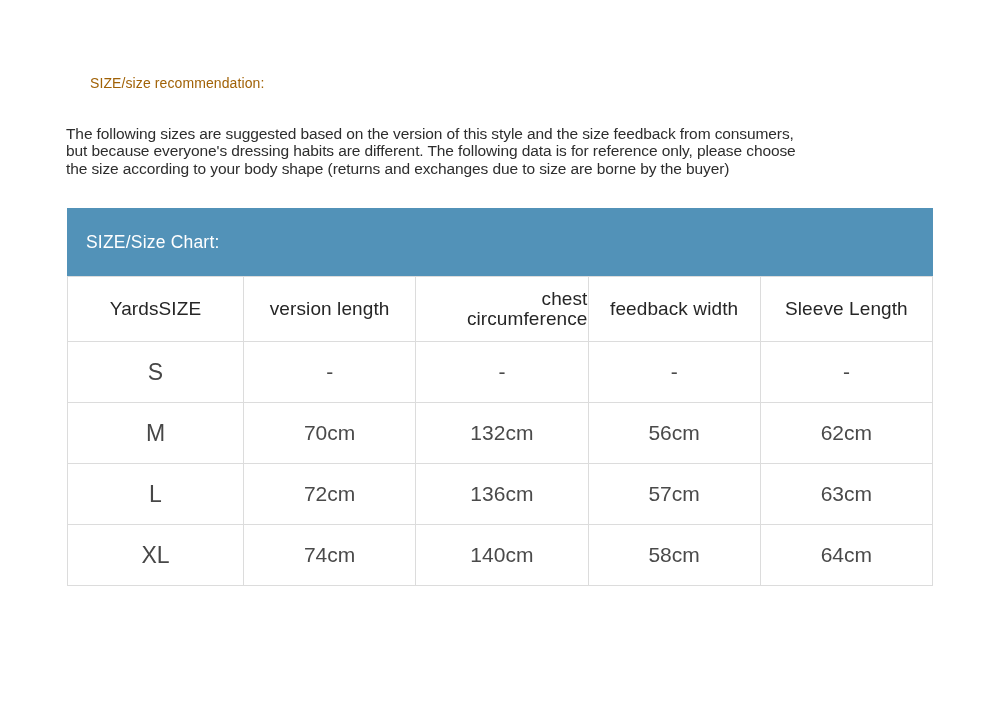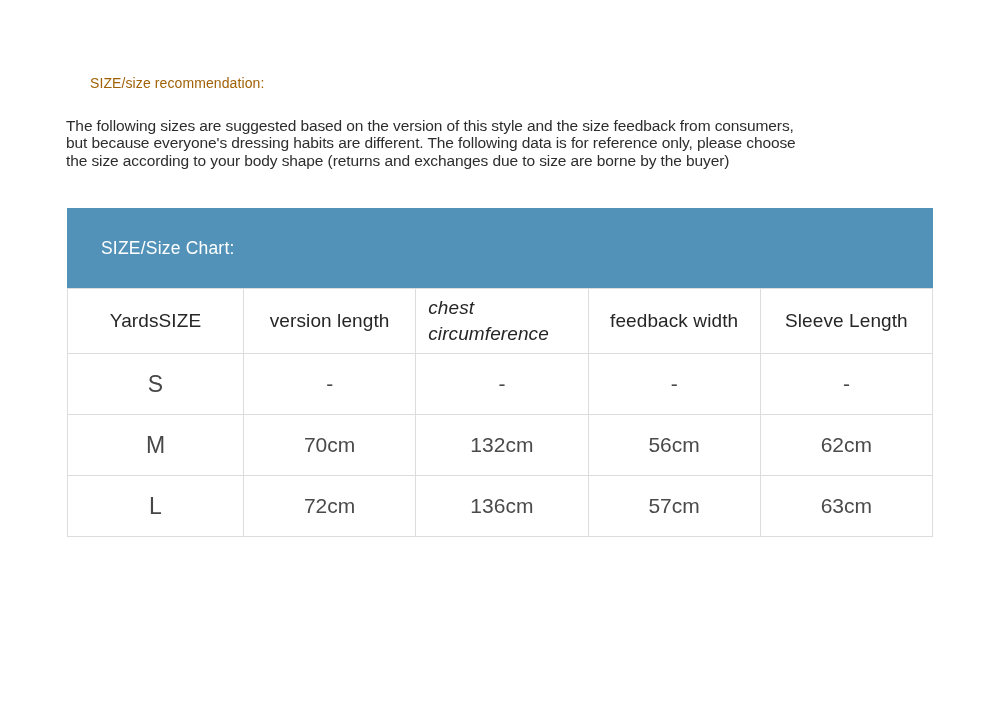--- a/index.html
+++ b/index.html
@@ -20,42 +20,42 @@
     top: 75px;
     font-size: 14px;
     color: #a16207;
     letter-spacing: 0.1px;
     margin-left: 24px;
   }
 
   .intro {
     position: absolute;
     left: 66px;
-    top: 117px;
+    top: 125px;
     width: 874px;
     font-size: 15.5px;
     line-height: 17.4px;
     color: #2d2d2d;
     white-space: pre-line;
     letter-spacing: -0.1px;
   }
 
   .size-table-wrap {
     position: absolute;
     left: 67px;
     top: 208px;
     width: 866px;
   }
 
   .table-title-band {
-    height: 80px;
+    height: 68px;
     background: #5292b8;
     display: flex;
     align-items: center;
-    padding-left: 34px;
+    padding-left: 19px;
   }
   .table-title-band .title-text {
     color: #ffffff;
     font-size: 17.5px;
     letter-spacing: 0.2px;
   }
 
   table.size-table {
     width: 100%;
     border-collapse: collapse;
@@ -72,24 +72,23 @@
     background: #ffffff;
   }
   table.size-table tr.header-row th {
     height: 65px;
     font-weight: 400;
     font-size: 19px;
     color: #262626;
     letter-spacing: 0.1px;
   }
   table.size-table tr.header-row th.wrap-left {
-    text-align: left;
+    text-align: right;
     padding-left: 12px;
-    line-height: 26px;
-    font-style: italic;
+    line-height: 20px;
   }
   table.size-table tr.body-row td {
     height: 61px;
     font-size: 21px;
     color: #4a4a4a;
   }
   table.size-table tr.body-row td.size-cell {
     font-size: 23px;
     color: #474747;
   }
@@ -145,18 +144,25 @@
         </tr>
 
         <tr class="body-row">
           <td class="size-cell">L</td>
           <td>72cm</td>
           <td>136cm</td>
           <td>57cm</td>
           <td>63cm</td>
         </tr>
 
+        <tr class="body-row">
+          <td class="size-cell">XL</td>
+          <td>74cm</td>
+          <td>140cm</td>
+          <td>58cm</td>
+          <td>64cm</td>
+        </tr>
 
       </tbody>
     </table>
   </div>
 
 </div>
 
 </body></html>

